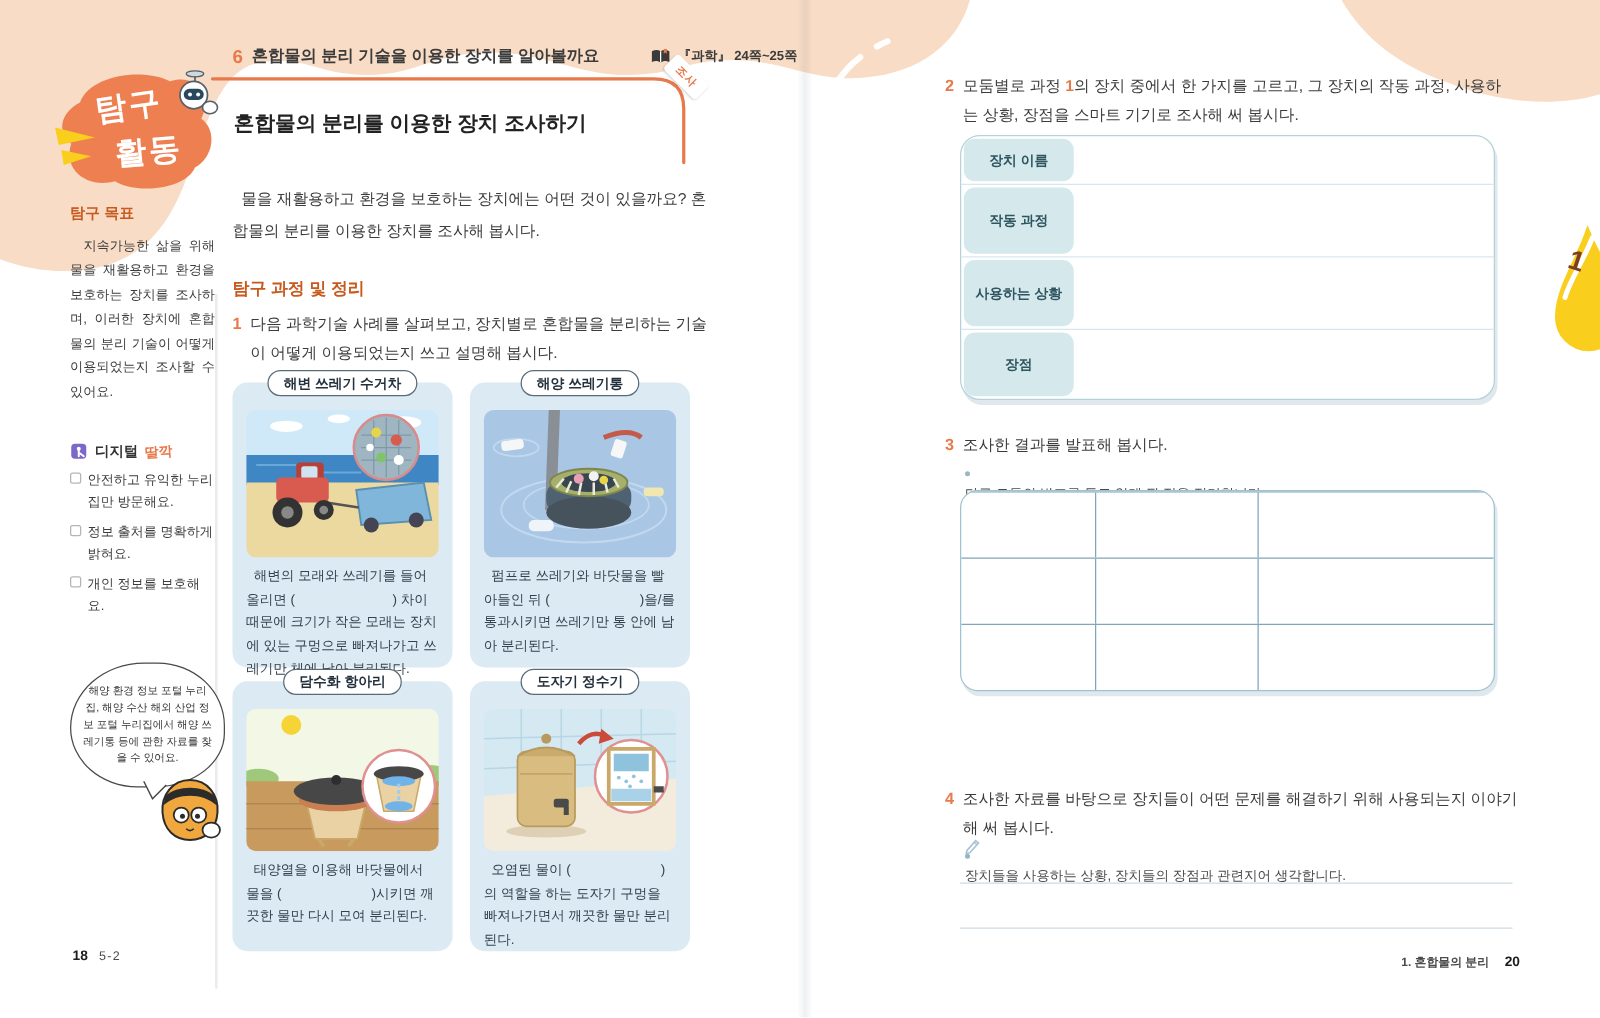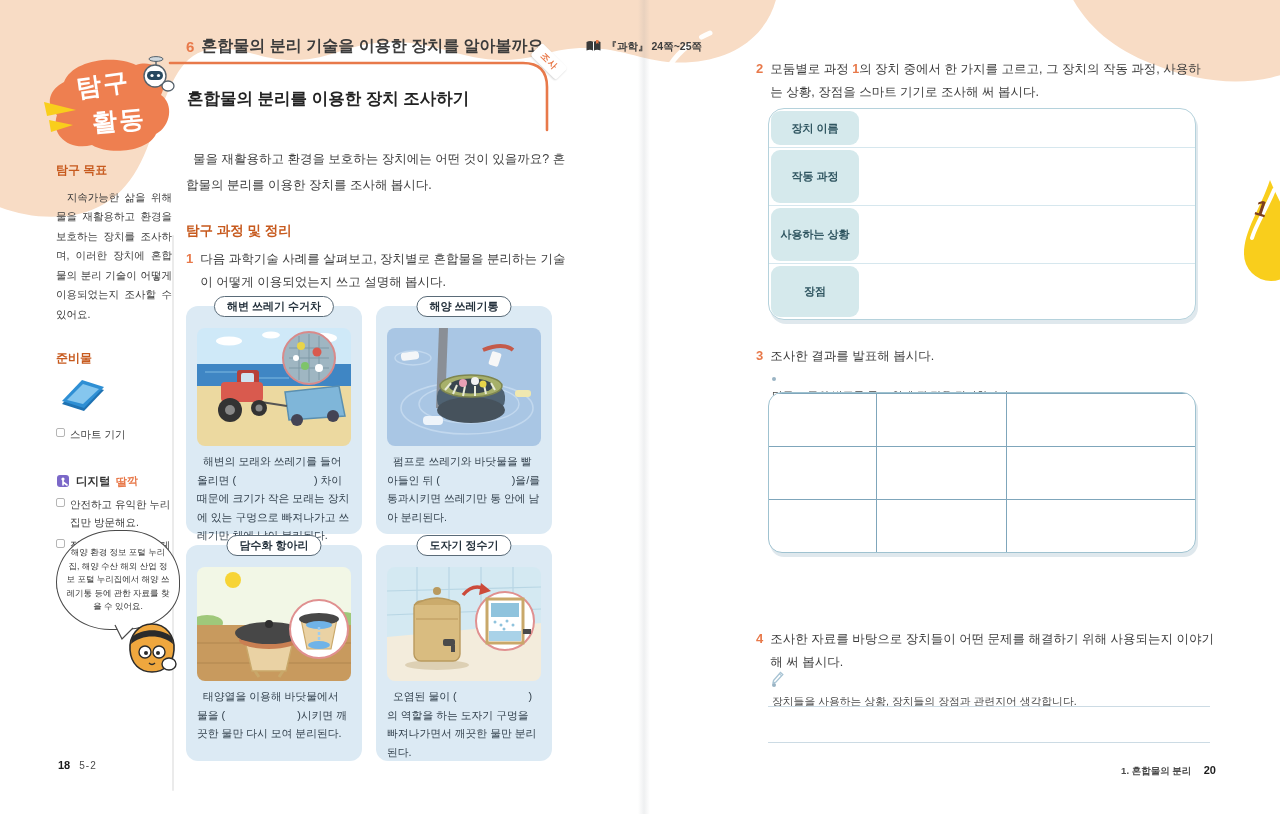--- a/index.html
+++ b/index.html
@@ -6,21 +6,21 @@
   body { font-family:"Liberation Sans","DejaVu Sans",sans-serif; background:#fff; }
   #canvas { position:relative; width:1280px; height:814px; background:#ffffff; overflow:hidden; }
   .prewrap { white-space:pre-wrap; }
 
   
   svg.deco { position:absolute; left:0; top:0; pointer-events:none; }
 
   
   .lesson-header { position:absolute; left:186px; top:36px; display:flex; align-items:center; gap:7px; z-index:4; }
   .lesson-num { color:#E8794A; font-weight:bold; font-size:15px; }
-  .lesson-title { font-size:16px; font-weight:bold; color:#3c3c3c; }
+  .lesson-title { font-size:13px; font-weight:bold; color:#3c3c3c; }
   .lesson-ref-group { display:flex; align-items:center; gap:5px; margin-left:34px; }
   .lesson-ref { font-size:10.5px; color:#3c3c3c; font-weight:bold; }
 
   .orange-rule { position:absolute; left:160px; top:48px; z-index:3; }
   .tab-josa { position:absolute; left:531px; top:53px; width:36px; height:17px; background:#fff;
       border-radius:3px; transform:rotate(45deg); display:flex; align-items:center; justify-content:center;
       font-size:9px; font-weight:bold; color:#E8794A; letter-spacing:1px; box-shadow:0 1px 2px rgba(0,0,0,.18); z-index:4; }
 
   
   .activity-badge { position:absolute; left:42px; top:52px; width:138px; height:110px; z-index:5; }
@@ -169,32 +169,20 @@
       <circle cx="18" cy="21.5" r="1.6" fill="#fff"></circle>
       <circle cx="24.5" cy="21.5" r="1.6" fill="#fff"></circle>
       <ellipse cx="34" cy="32" rx="6" ry="5" fill="#ffffff" stroke="#55616b" stroke-width="1.3"></ellipse>
     </svg>
   </div>
 
   <div class="sidebar">
     <div class="side-heading">탐구 목표</div>
     <div class="goal-text prewrap">  지속가능한 삶을 위해 물을 재활용하고 환경을 보호하는 장치를 조사하며, 이러한 장치에 혼합물의 분리 기술이 어떻게 이용되었는지 조사할 수 있어요.</div>
 
-    <div class="materials">
-      <div class="side-heading">준비물</div>
-      <svg width="52" height="40" viewBox="0 0 52 40">
-        <polygon points="6,28 26,7 48,14 28,35" fill="#1f72b2"></polygon>
-        <polygon points="6,25 26,4 48,11 28,32" fill="#2e8fd4"></polygon>
-        <polygon points="11,24 27,8 43,13 27,28" fill="#85c6ee"></polygon>
-      </svg>
-      <div class="check-row">
-        <span class="checkbox"></span>
-        <span class="check-label">스마트 기기</span>
-      </div>
-    </div>
 
     <div class="digital-head">
       <svg width="15" height="16" viewBox="0 0 15 16">
         <rect x="1" y="1" width="12" height="12" rx="3" fill="#7b68c8"></rect>
         <path d="M7 5 L7 11 M7 8 L11 11" stroke="#fff" stroke-width="1.6" stroke-linecap="round"></path>
         <circle cx="7" cy="5" r="1.6" fill="#fff"></circle>
       </svg>
       <span class="digital-label">디지털</span>
       <span class="digital-tag">딸깍</span>
     </div>

